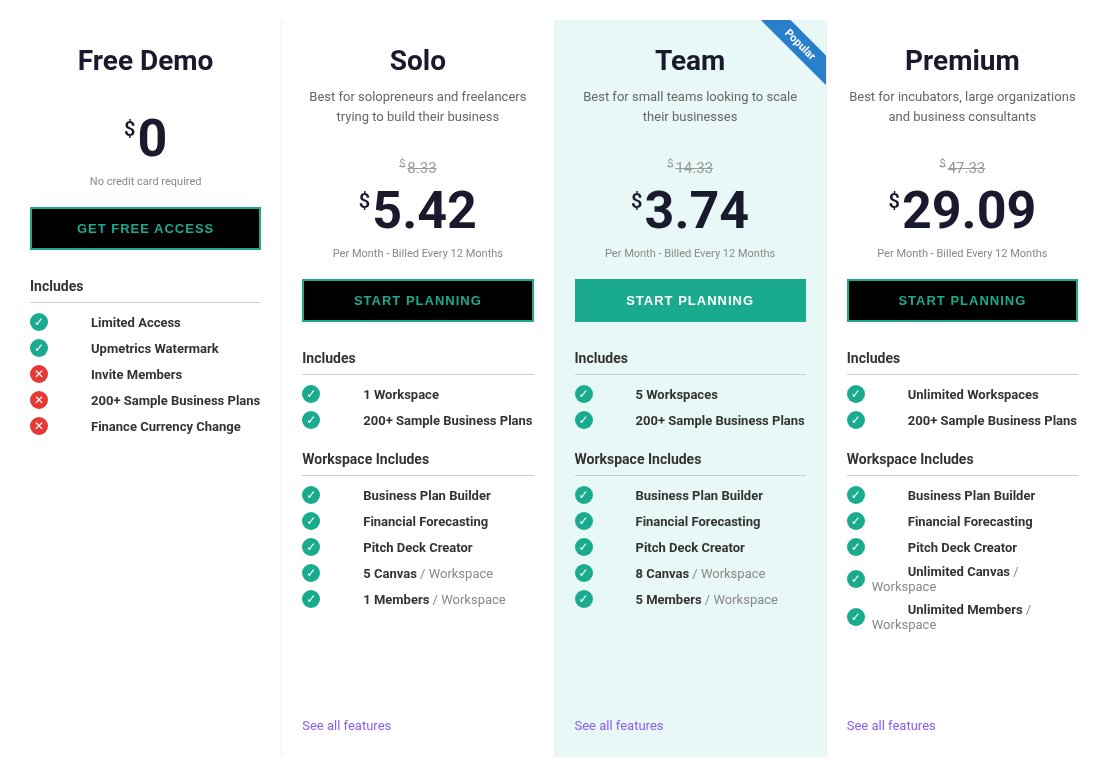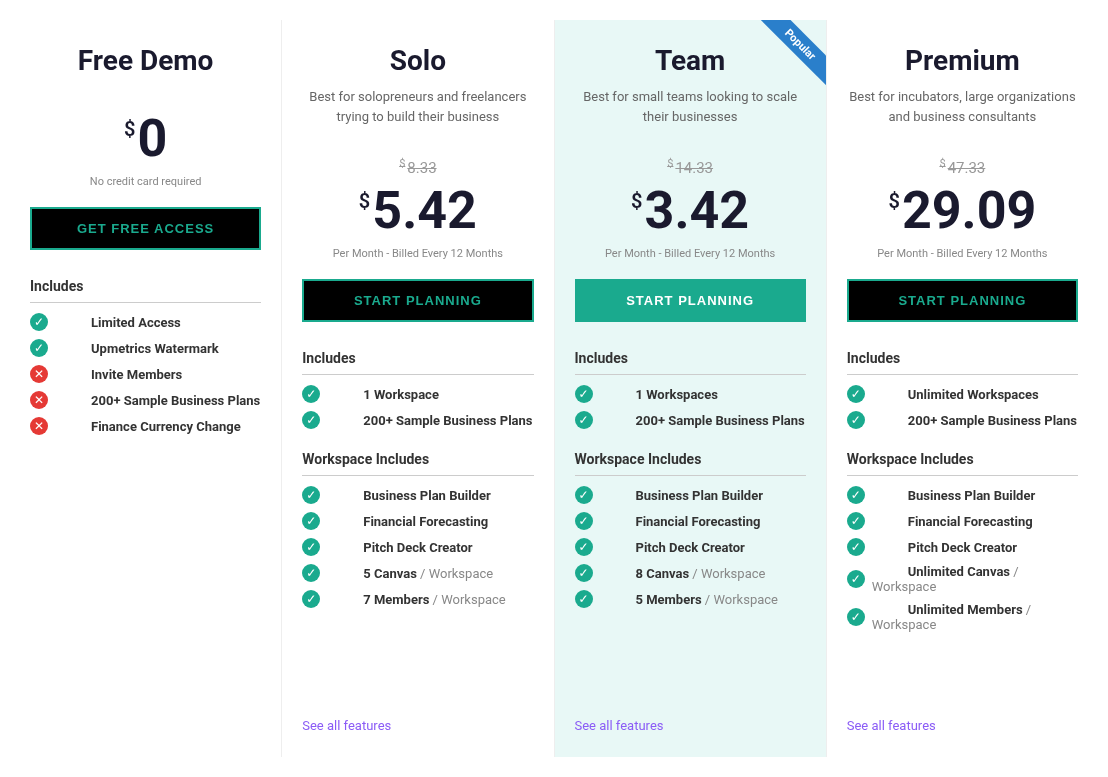--- a/index.html
+++ b/index.html
@@ -267,48 +267,48 @@
       <div class="feature-item">
         <span class="feature-icon icon-check">✓</span>
         <span class="feature-text"><strong>Pitch Deck Creator</strong><span class="slash"></span></span>
       </div>
       <div class="feature-item">
         <span class="feature-icon icon-check">✓</span>
         <span class="feature-text"><strong>5 Canvas</strong><span class="slash"> / Workspace</span></span>
       </div>
       <div class="feature-item">
         <span class="feature-icon icon-check">✓</span>
-        <span class="feature-text"><strong>7 Members</strong><span class="slash"> / Workspace</span></span>
+        <span class="feature-text"><strong>1 Members</strong><span class="slash"> / Workspace</span></span>
       </div>
       <a class="see-features-link" href="#">See all features</a>
     </div>
     <div class="plan-col highlighted">
       <div class="popular-badge">
       <div class="popular-badge-inner">Popular</div>
     </div>
       <div class="plan-title">Team</div>
       <div class="plan-desc">Best for small teams looking to scale their businesses</div>
       <div class="price-area">
       <div class="price-original">
         <span class="dollar-small">$</span>14.33
       </div>
     </div>
       <div class="price-area">
     <div class="price-main">
       <span class="price-dollar">$</span>
-      <span class="price-number">3.42</span>
+      <span class="price-number">3.74</span>
     </div>
   </div>
       <div class="price-billing">Per Month - Billed Every 12 Months</div>
       <button class="plan-cta-btn">START PLANNING</button>
       <div class="section-label">Includes</div>
   <hr class="section-divider">
       <div class="feature-item">
       <span class="feature-icon icon-check">✓</span>
-      <span class="feature-text"><strong>1 Workspaces</strong><span class="slash"></span></span>
+      <span class="feature-text"><strong>5 Workspaces</strong><span class="slash"></span></span>
     </div>
       <div class="feature-item">
       <span class="feature-icon icon-check">✓</span>
       <span class="feature-text"><strong>200+ Sample Business Plans</strong><span class="slash"></span></span>
     </div>
       <div class="section-label workspace-label">Workspace Includes</div>
     <hr class="section-divider">
       <div class="feature-item">
         <span class="feature-icon icon-check">✓</span>
         <span class="feature-text"><strong>Business Plan Builder</strong><span class="slash"></span></span>

